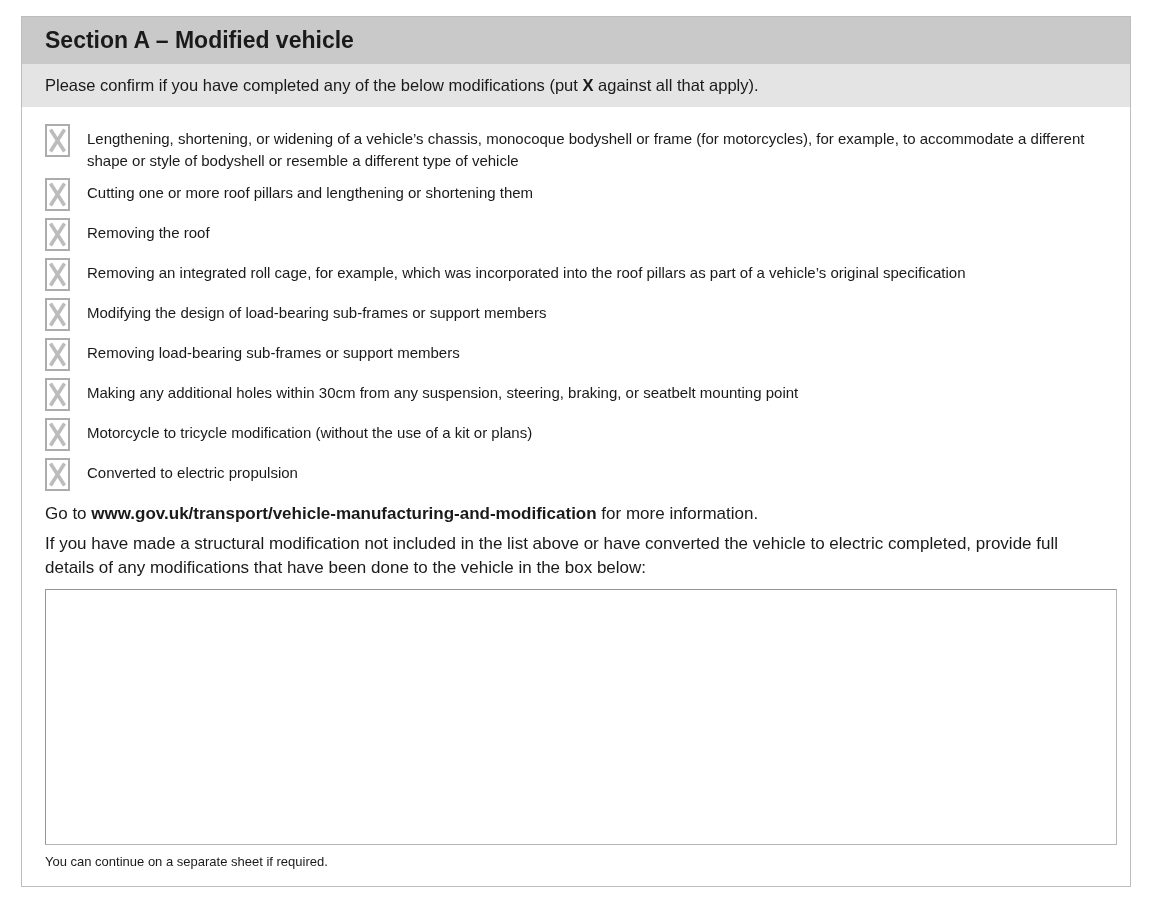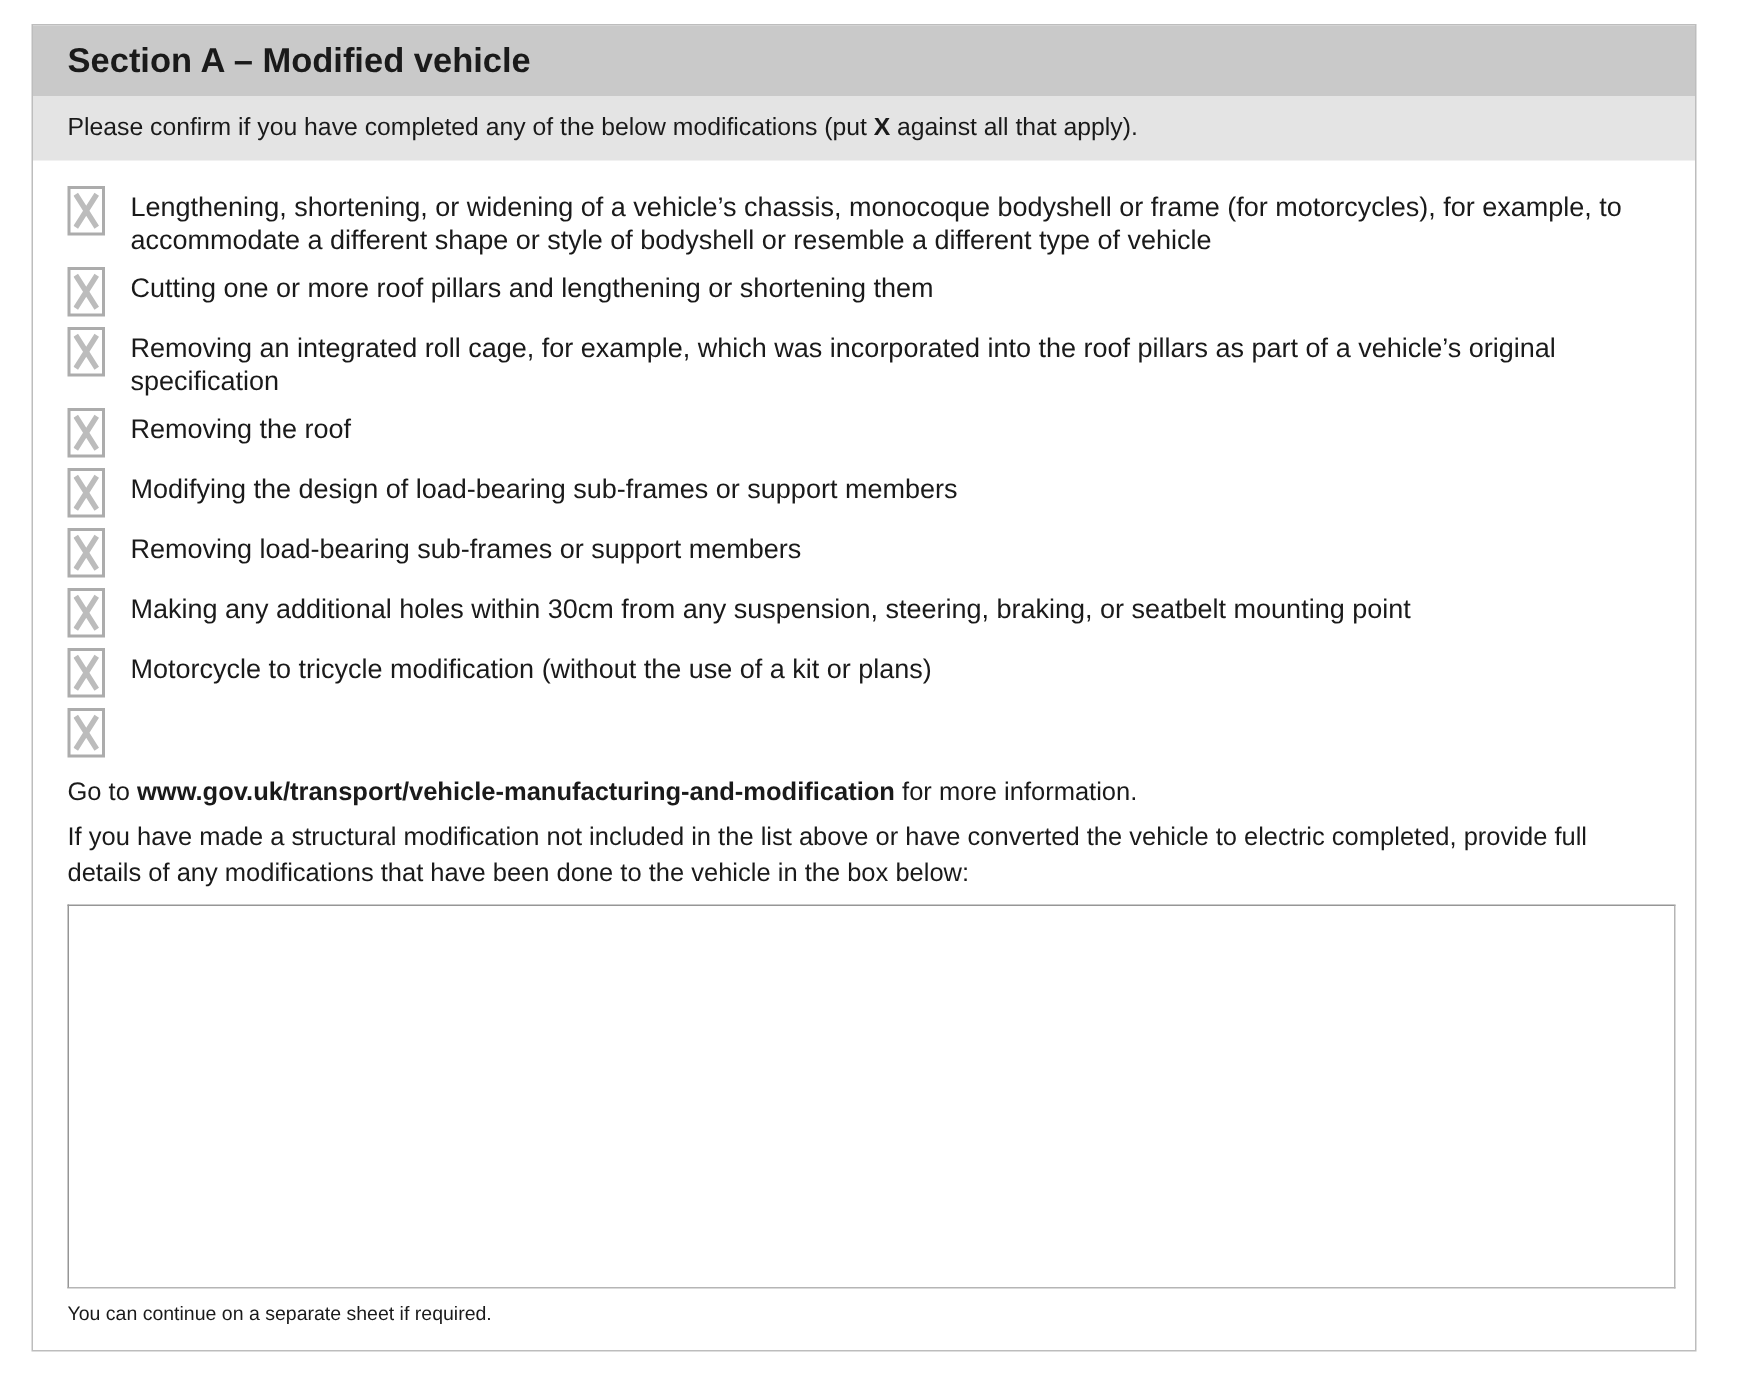--- a/index.html
+++ b/index.html
@@ -55,21 +55,21 @@
     width: 25px;
     height: 33px;
     border: 2px solid var(--checkbox-border);
     background: #ffffff;
     padding: 2px;
     color: var(--x-mark);
     margin-right: 17px;
   }
   .checkbox svg { display: block; width: 17px; height: 25px; }
   .check-label {
-    font-size: 18px;
+    font-size: 15px;
     line-height: 21.5px;
     padding-top: 4px;
     max-width: 1035px;
   }
   .info-line {
     margin-top: 12px;
     font-size: 17px;
     line-height: 22px;
   }
   .info-line b { font-weight: bold; }
@@ -131,38 +131,38 @@
           </div>
           <div class="check-label">Cutting one or more roof pillars and lengthening or shortening them</div>
         </div>
 
         <div class="check-row">
           <div class="checkbox">
             <svg viewBox="0 0 17 25">
               <path d="M1.5 1.5 L15.5 23.5 M15.5 1.5 L1.5 23.5" stroke="currentColor" stroke-width="3.6" fill="none"></path>
             </svg>
           </div>
+          <div class="check-label">Removing the roof</div>
+        </div>
+
+        <div class="check-row">
+          <div class="checkbox">
+            <svg viewBox="0 0 17 25">
+              <path d="M1.5 1.5 L15.5 23.5 M15.5 1.5 L1.5 23.5" stroke="currentColor" stroke-width="3.6" fill="none"></path>
+            </svg>
+          </div>
           <div class="check-label">Removing an integrated roll cage, for example, which was incorporated into the roof pillars as part of a vehicle’s original specification</div>
         </div>
 
         <div class="check-row">
           <div class="checkbox">
             <svg viewBox="0 0 17 25">
               <path d="M1.5 1.5 L15.5 23.5 M15.5 1.5 L1.5 23.5" stroke="currentColor" stroke-width="3.6" fill="none"></path>
             </svg>
           </div>
-          <div class="check-label">Removing the roof</div>
-        </div>
-
-        <div class="check-row">
-          <div class="checkbox">
-            <svg viewBox="0 0 17 25">
-              <path d="M1.5 1.5 L15.5 23.5 M15.5 1.5 L1.5 23.5" stroke="currentColor" stroke-width="3.6" fill="none"></path>
-            </svg>
-          </div>
           <div class="check-label">Modifying the design of load-bearing sub-frames or support members</div>
         </div>
 
         <div class="check-row">
           <div class="checkbox">
             <svg viewBox="0 0 17 25">
               <path d="M1.5 1.5 L15.5 23.5 M15.5 1.5 L1.5 23.5" stroke="currentColor" stroke-width="3.6" fill="none"></path>
             </svg>
           </div>
           <div class="check-label">Removing load-bearing sub-frames or support members</div>
@@ -185,20 +185,21 @@
           </div>
           <div class="check-label">Motorcycle to tricycle modification (without the use of a kit or plans)</div>
         </div>
 
         <div class="check-row">
           <div class="checkbox">
             <svg viewBox="0 0 17 25">
               <path d="M1.5 1.5 L15.5 23.5 M15.5 1.5 L1.5 23.5" stroke="currentColor" stroke-width="3.6" fill="none"></path>
             </svg>
           </div>
+          <div class="check-label">Converted to electric propulsion</div>
         </div>
       </div>
 
     <div class="info-line"><span>Go to </span><b>www.gov.uk/transport/vehicle-manufacturing-and-modification</b><span> for more information.</span></div>
 
     <div class="details-prompt">If you have made a structural modification not included in the list above or have converted the vehicle to electric completed, provide full details of any modifications that have been done to the vehicle in the box below:</div>
 
     <textarea class="details-box" style=""></textarea>
 
     <div class="continuation-note">You can continue on a separate sheet if required.</div>

